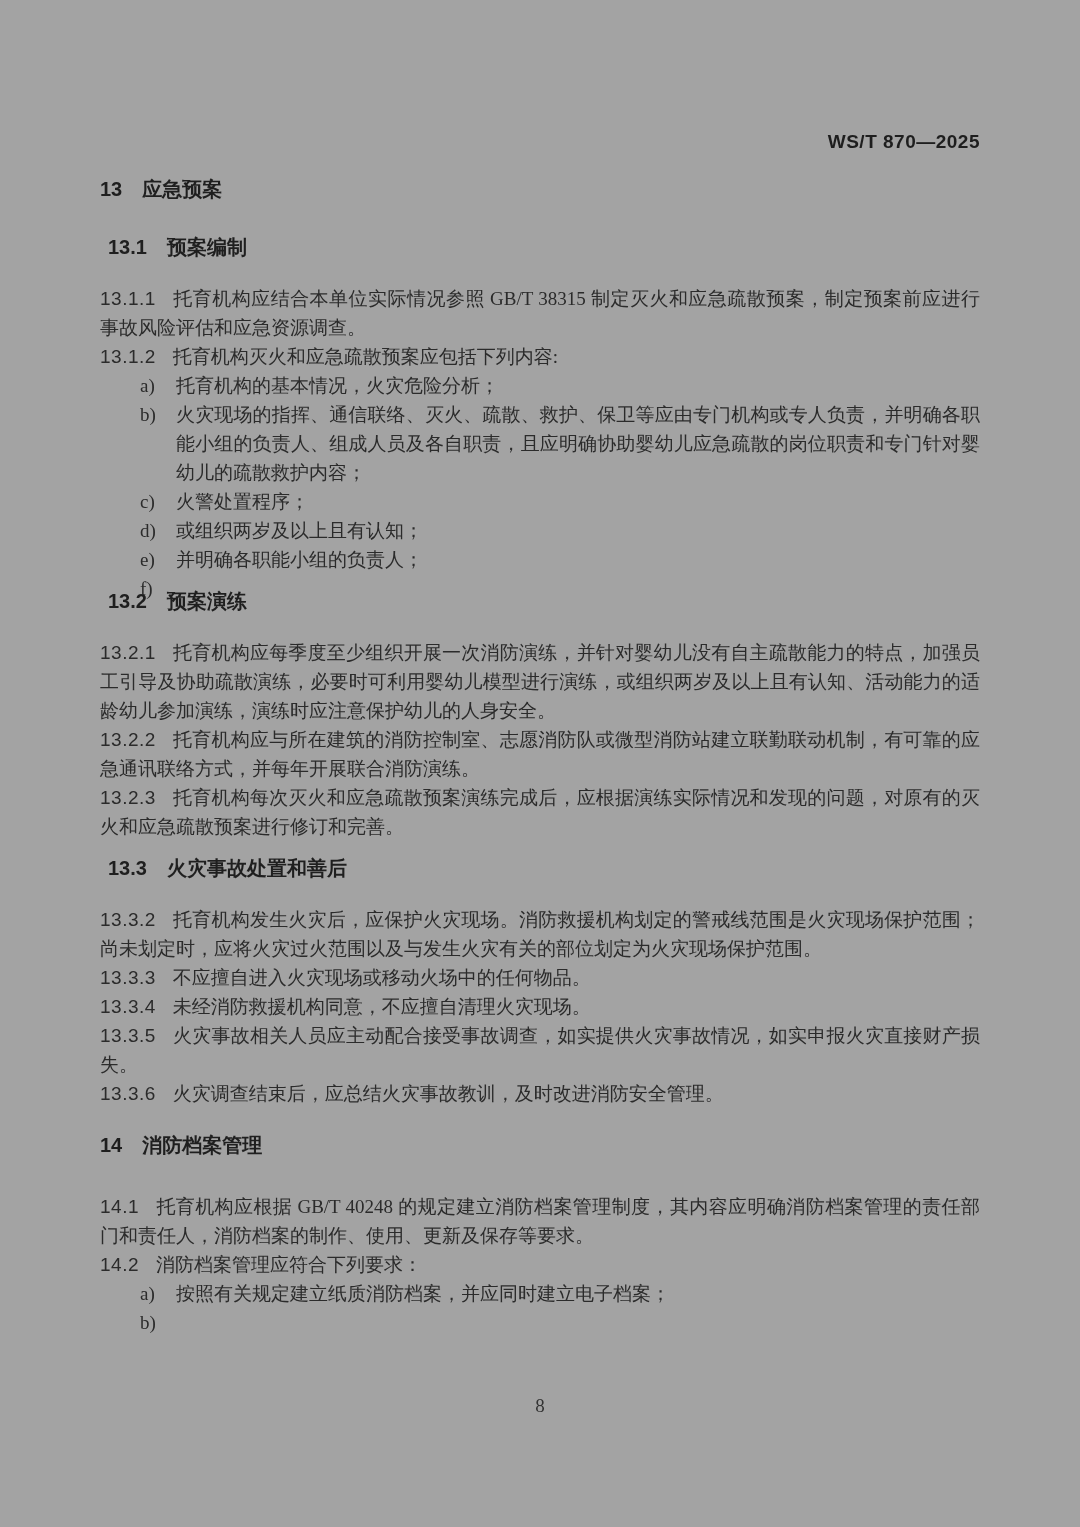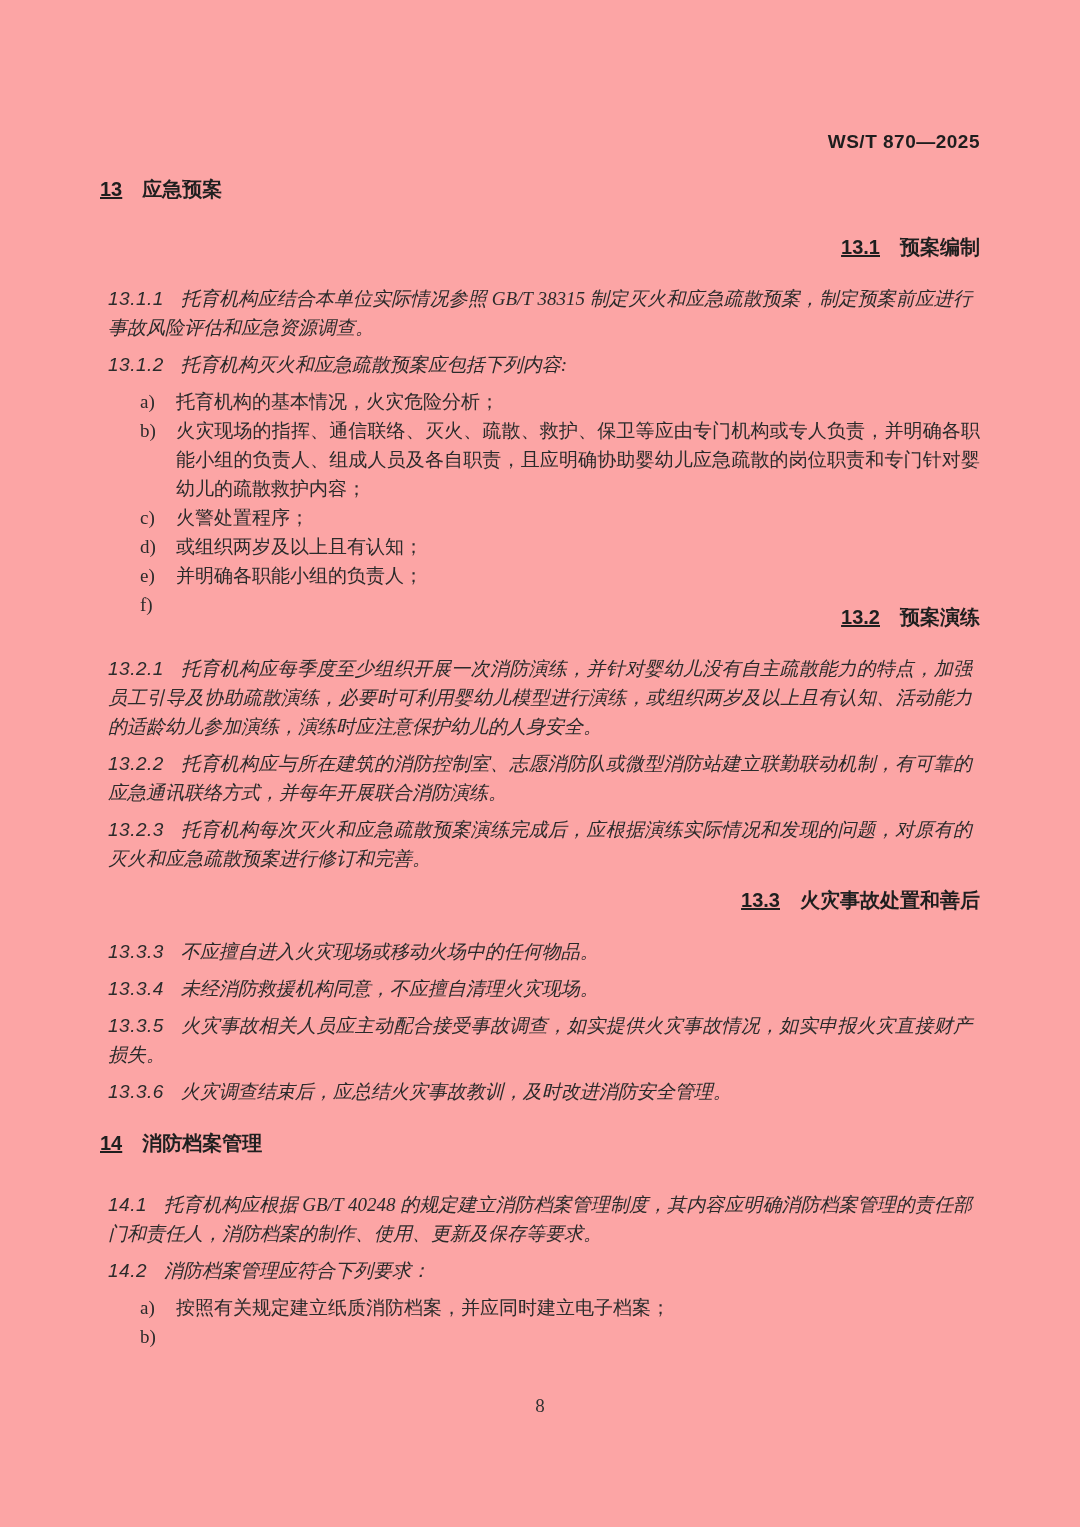--- a/index.html
+++ b/index.html
@@ -1,19 +1,19 @@
 <!DOCTYPE html>
 <html><head>
 <meta charset="utf-8">
 <style>
   html,body { margin:0; padding:0; background:#ffffff; }
   .page {
     position:relative;
     width:1080px; height:1527px;
-    background:#fca5a5;
+    background:#a3a3a3;
     box-sizing:border-box;
     padding:132px 100px 0 100px;
     color:#2b2b2b;
     overflow:hidden;
   }
   .header {
     text-align:right;
     font-family:"Liberation Sans","DejaVu Sans",sans-serif;
     font-size:19px; line-height:20px;
     letter-spacing:0.5px;
@@ -25,30 +25,28 @@
     font-weight:700;
     font-size:20px; line-height:22px;
     color:#1f1f1f;
     margin:26px 0 36px 0;
   }
   .sub-title {
     font-family:"Liberation Sans","DejaVu Sans",sans-serif;
     font-weight:700;
     font-size:20px; line-height:22px;
     color:#1f1f1f;
-    margin:16px 0 26px 0;
-    text-align:right;
+    margin:16px 0 26px 8px;
   }
-  .sec-title .num, .sub-title .num { padding-right:20px;text-decoration:underline; }
+  .sec-title .num, .sub-title .num { padding-right:20px; }
   .clause {
     font-family:"Liberation Serif","DejaVu Serif",serif;
     font-size:19px; line-height:29px;
     text-align:justify;
-    margin:8px;
-    font-style:italic;
+    margin:0;
   }
   .cnum {
     font-family:"Liberation Sans","DejaVu Sans",sans-serif;
     letter-spacing:0.5px;
     padding-right:17px;
     white-space:nowrap;
   }
   .li {
     position:relative;
     padding-left:76px;
@@ -127,20 +125,23 @@
     <span class="cnum">13.2.2</span><span>托育机构应与所在建筑的消防控制室、志愿消防队或微型消防站建立联勤联动机制，有可靠的应急通讯联络方式，并每年开展联合消防演练。</span>
   </p>
   <p class="clause">
     <span class="cnum">13.2.3</span><span>托育机构每次灭火和应急疏散预案演练完成后，应根据演练实际情况和发现的问题，对原有的灭火和应急疏散预案进行修订和完善。</span>
   </p>
 
   <div class="sub-title">
     <span class="num">13.3</span><span>火灾事故处置和善后</span>
   </div>
   <p class="clause">
+    <span class="cnum">13.3.2</span><span>托育机构发生火灾后，应保护火灾现场。消防救援机构划定的警戒线范围是火灾现场保护范围；尚未划定时，应将火灾过火范围以及与发生火灾有关的部位划定为火灾现场保护范围。</span>
+  </p>
+  <p class="clause">
     <span class="cnum">13.3.3</span><span>不应擅自进入火灾现场或移动火场中的任何物品。</span>
   </p>
   <p class="clause">
     <span class="cnum">13.3.4</span><span>未经消防救援机构同意，不应擅自清理火灾现场。</span>
   </p>
   <p class="clause">
     <span class="cnum">13.3.5</span><span>火灾事故相关人员应主动配合接受事故调查，如实提供火灾事故情况，如实申报火灾直接财产损失。</span>
   </p>
   <p class="clause">
     <span class="cnum">13.3.6</span><span>火灾调查结束后，应总结火灾事故教训，及时改进消防安全管理。</span>

